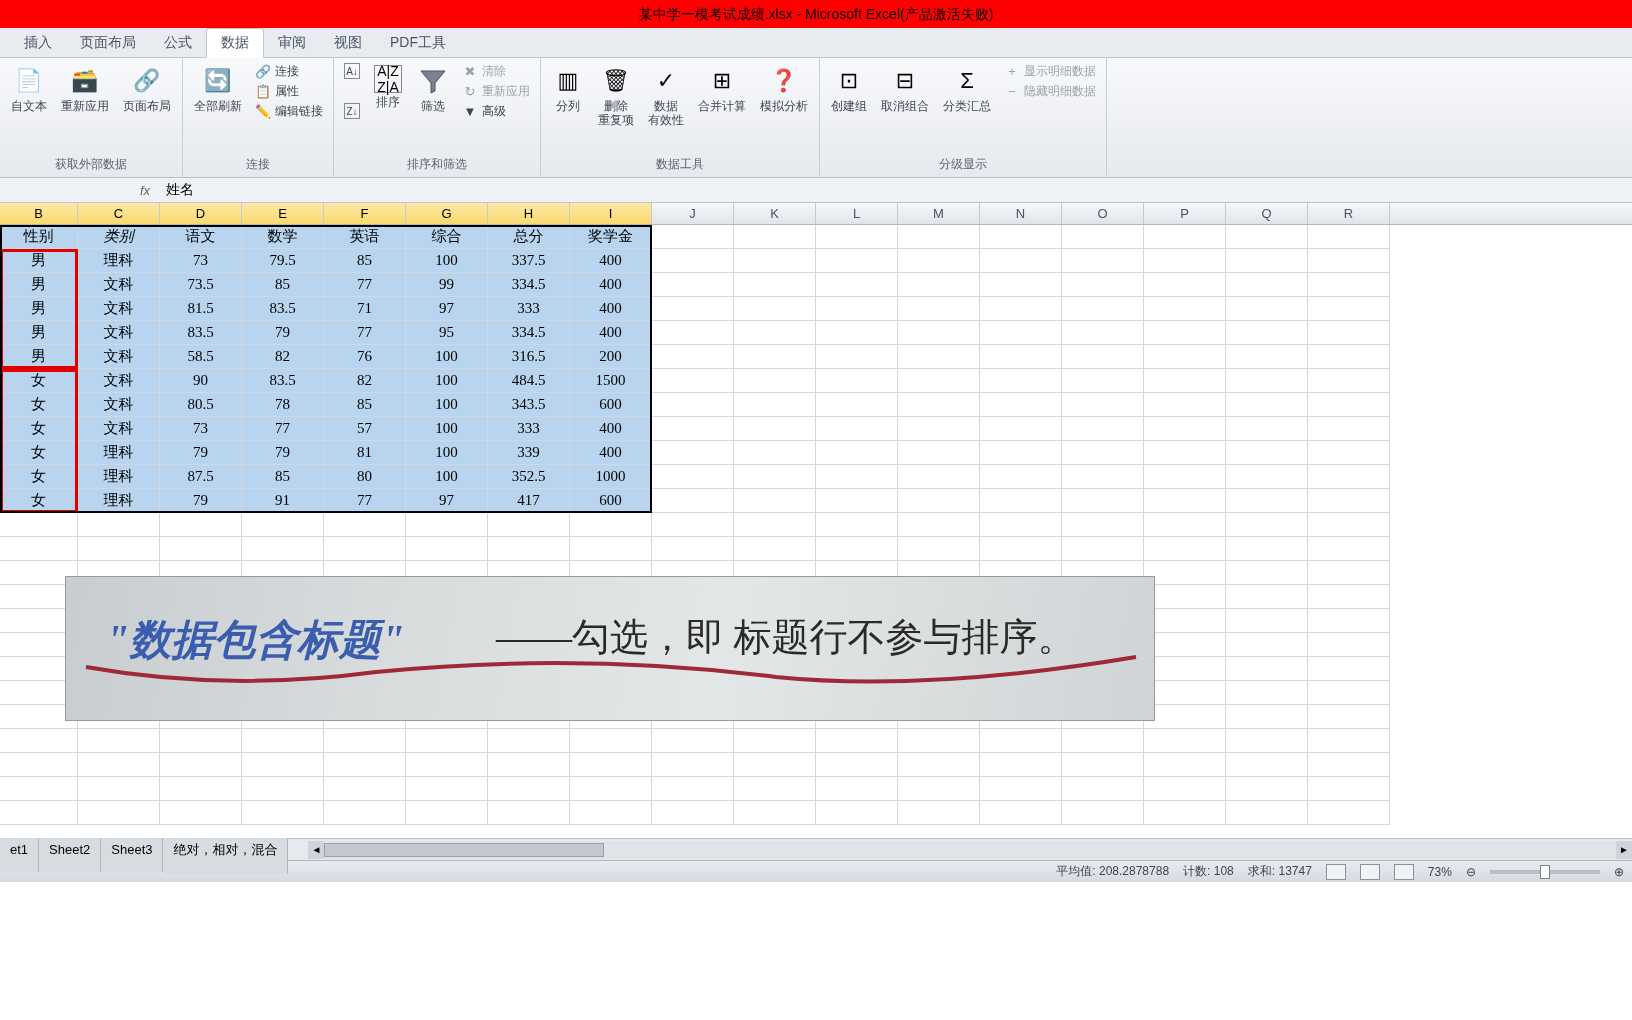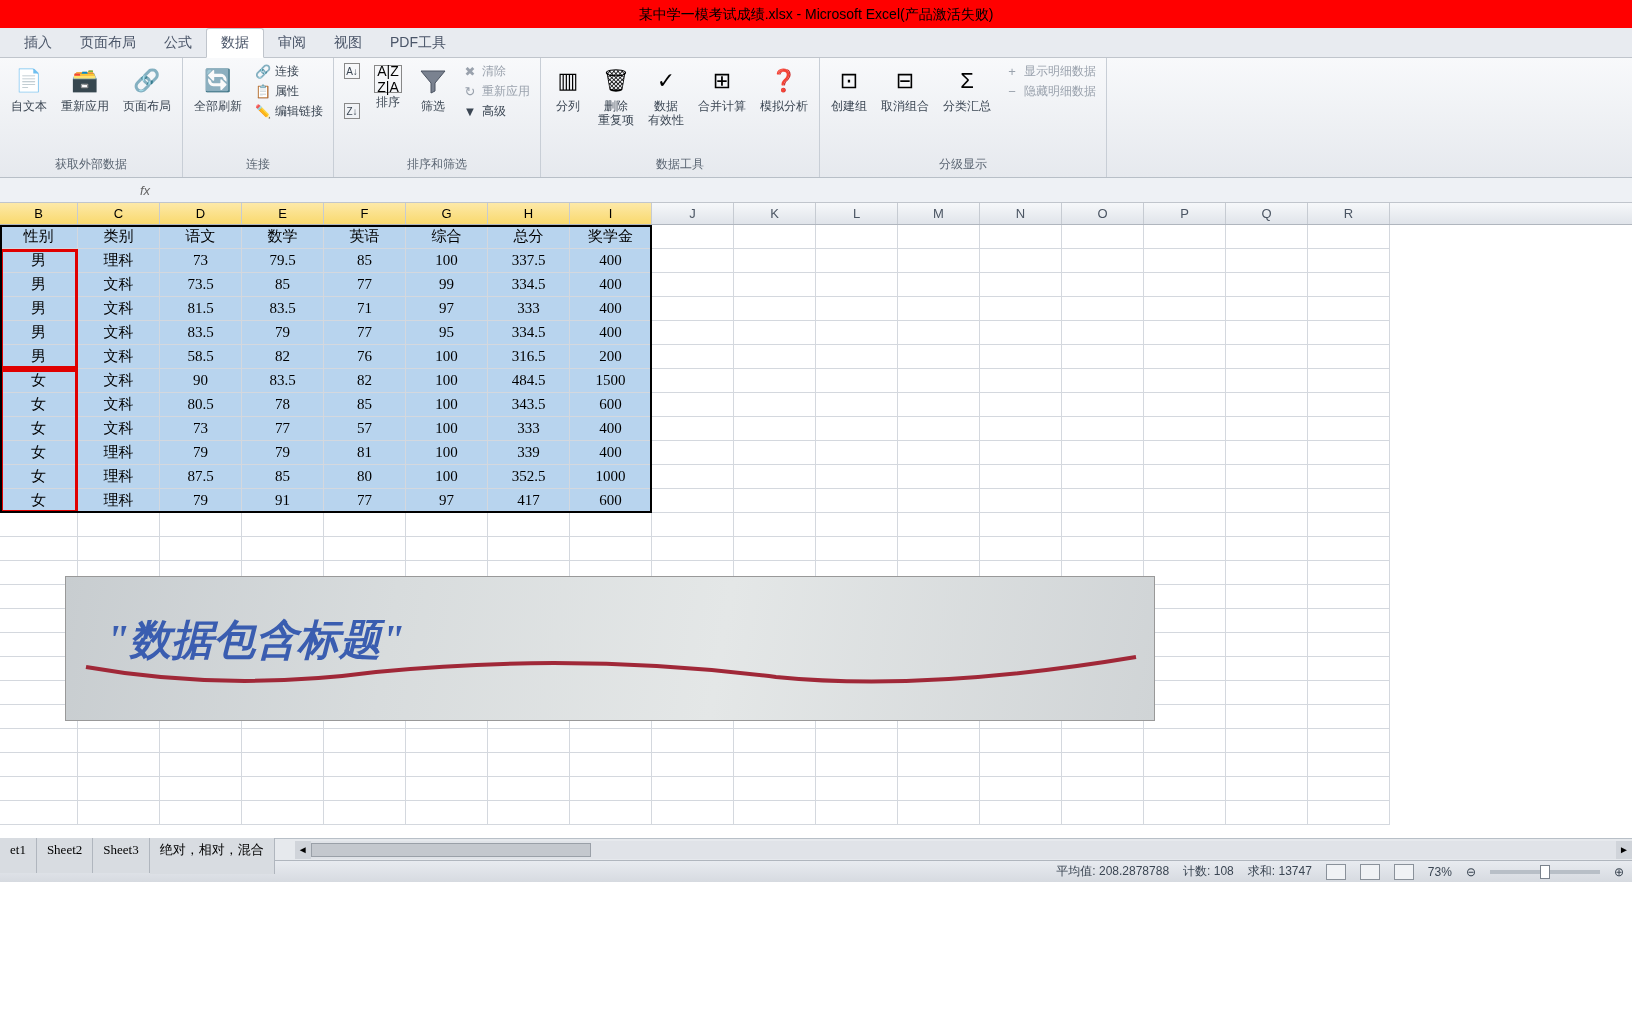--- a/index.html
+++ b/index.html
@@ -38,21 +38,21 @@
 .cell.selected { background: #b8d4ee; }
 .cell.hdr { background: #b8d4ee; }
 .red-border { position: absolute; border: 3px solid #e00000; pointer-events: none; }
 .sel-outline { position: absolute; border: 2px solid #000; pointer-events: none; }
 
 .embedded-img { position: absolute; left: 65px; top: 373px; width: 1090px; height: 145px; background: linear-gradient(100deg,#c8cdd0 0%,#d8dcdd 30%,#e4e7e7 60%,#d0d4d6 100%); border: 1px solid #999; overflow: hidden; }
 .embedded-img .txt { position: absolute; font-family: KaiTi, STKaiti, serif; }
 .embedded-img svg { position: absolute; top: 70px; left: 10px; }
 
 .sheet-tabs { height: 22px; background: #e6e9ed; display: flex; align-items: center; border-top: 1px solid #b8bfc7; font-size: 13px; }
-.sheet-tab { padding: 15px 10px; border-right: 1px solid #b0b6be; background: #fff; cursor: pointer; font-family: Liberation Serif, serif; }
+.sheet-tab { padding: 15px 10px; border-right: 1px solid #b0b6be; background: #fff; cursor: pointer; font-family: Liberation Sans, sans-serif; }
 .sheet-tab.inactive { background: #d8dce1; }
 .hscroll { flex: 1; height: 18px; margin-left: 20px; background: #e0e3e8; position: relative; }
 .hscroll .thumb { position: absolute; left: 16px; top: 2px; width: 280px; height: 14px; background: #c4c8ce; border: 1px solid #9aa0a8; }
 .hscroll .arr { position: absolute; top: 0; width: 16px; height: 18px; background: #d0d4da; text-align: center; line-height: 18px; font-size: 10px; }
 
 .status-bar { height: 22px; background: linear-gradient(#e8ebf0,#d6dae0); border-top: 1px solid #b0b6be; display: flex; align-items: center; font-size: 12px; color: #3b4653; padding: 0 8px; justify-content: flex-end; gap: 14px; }
 .status-bar .viewbtn { width: 20px; height: 16px; border: 1px solid #8a919a; background: #f0f2f5; }
 .zoom-slider { width: 110px; height: 4px; background: #b8bfc7; position: relative; }
 .zoom-slider .zt { position: absolute; width: 10px; height: 14px; background: #fff; border: 1px solid #7a828c; top: -5px; left: 50px; }
 
@@ -208,20 +208,21 @@
           </div>
       </div>
     </div>
     <div class="ribbon-group-label">分级显示</div>
   </div>
 </div>
 
 <div class="formula-bar">
   <div class="name-box"></div>
   <div class="fx">fx</div>
+  <div class="formula-input">姓名</div>
 </div>
 
 <div class="grid-area">
   <div class="col-headers" id="col-headers">
       <div class="ch sel" style="width: 78px;">B</div>
       <div class="ch sel" style="width: 82px;">C</div>
       <div class="ch sel" style="width: 82px;">D</div>
       <div class="ch sel" style="width: 82px;">E</div>
       <div class="ch sel" style="width: 82px;">F</div>
       <div class="ch sel" style="width: 82px;">G</div>
@@ -233,21 +234,21 @@
       <div class="ch" style="width: 82px;">M</div>
       <div class="ch" style="width: 82px;">N</div>
       <div class="ch" style="width: 82px;">O</div>
       <div class="ch" style="width: 82px;">P</div>
       <div class="ch" style="width: 82px;">Q</div>
       <div class="ch" style="width: 82px;">R</div>
     </div>
   <div class="grid" id="grid-body">
       <div class="grid-row">
         <div class="cell hdr" style="width: 78px;">性别</div>
-        <div class="cell hdr" style="width: 82px;">类别</div>
+        <div class="cell hdr" style="width: 82px; font-style: italic;">类别</div>
         <div class="cell hdr" style="width: 82px;">语文</div>
         <div class="cell hdr" style="width: 82px;">数学</div>
         <div class="cell hdr" style="width: 82px;">英语</div>
         <div class="cell hdr" style="width: 82px;">综合</div>
         <div class="cell hdr" style="width: 82px;">总分</div>
         <div class="cell hdr" style="width: 82px;">奖学金</div>
         <div class="cell" style="width: 82px;"></div>
         <div class="cell" style="width: 82px;"></div>
         <div class="cell" style="width: 82px;"></div>
         <div class="cell" style="width: 82px;"></div>
@@ -713,20 +714,21 @@
         <div class="cell" style="width: 82px;"></div>
         <div class="cell" style="width: 82px;"></div>
       </div>
     </div>
   <div class="red-border" style="left:0px; top:46px; width:78px; height:120px;"></div>
   <div class="red-border" style="left:0px; top:166px; width:78px; height:144px;"></div>
   <div class="sel-outline" style="left:0px; top:22px; width:652px; height:288px;"></div>
 
   <div class="embedded-img">
     <span class="txt" style="left:40px; top:35px; font-size:42px; color:#3a5db0; font-weight:bold; font-style:italic;">"数据包含标题"</span>
+    <span class="txt" style="left:430px; top:35px; font-size:38px; color:#2a2a2a;">——勾选，即 标题行不参与排序。</span>
     <svg width="1070" height="60">
         <path d="M10 20 Q 150 45 300 25 Q 500 5 700 30 Q 850 45 1060 10" stroke="#a02838" stroke-width="4" fill="none"></path>
       </svg>
   </div>
 </div>
 
 <div class="sheet-tabs">
   <div class="sheet-tab inactive">et1</div>
   <div class="sheet-tab inactive">Sheet2</div>
   <div class="sheet-tab inactive">Sheet3</div>

